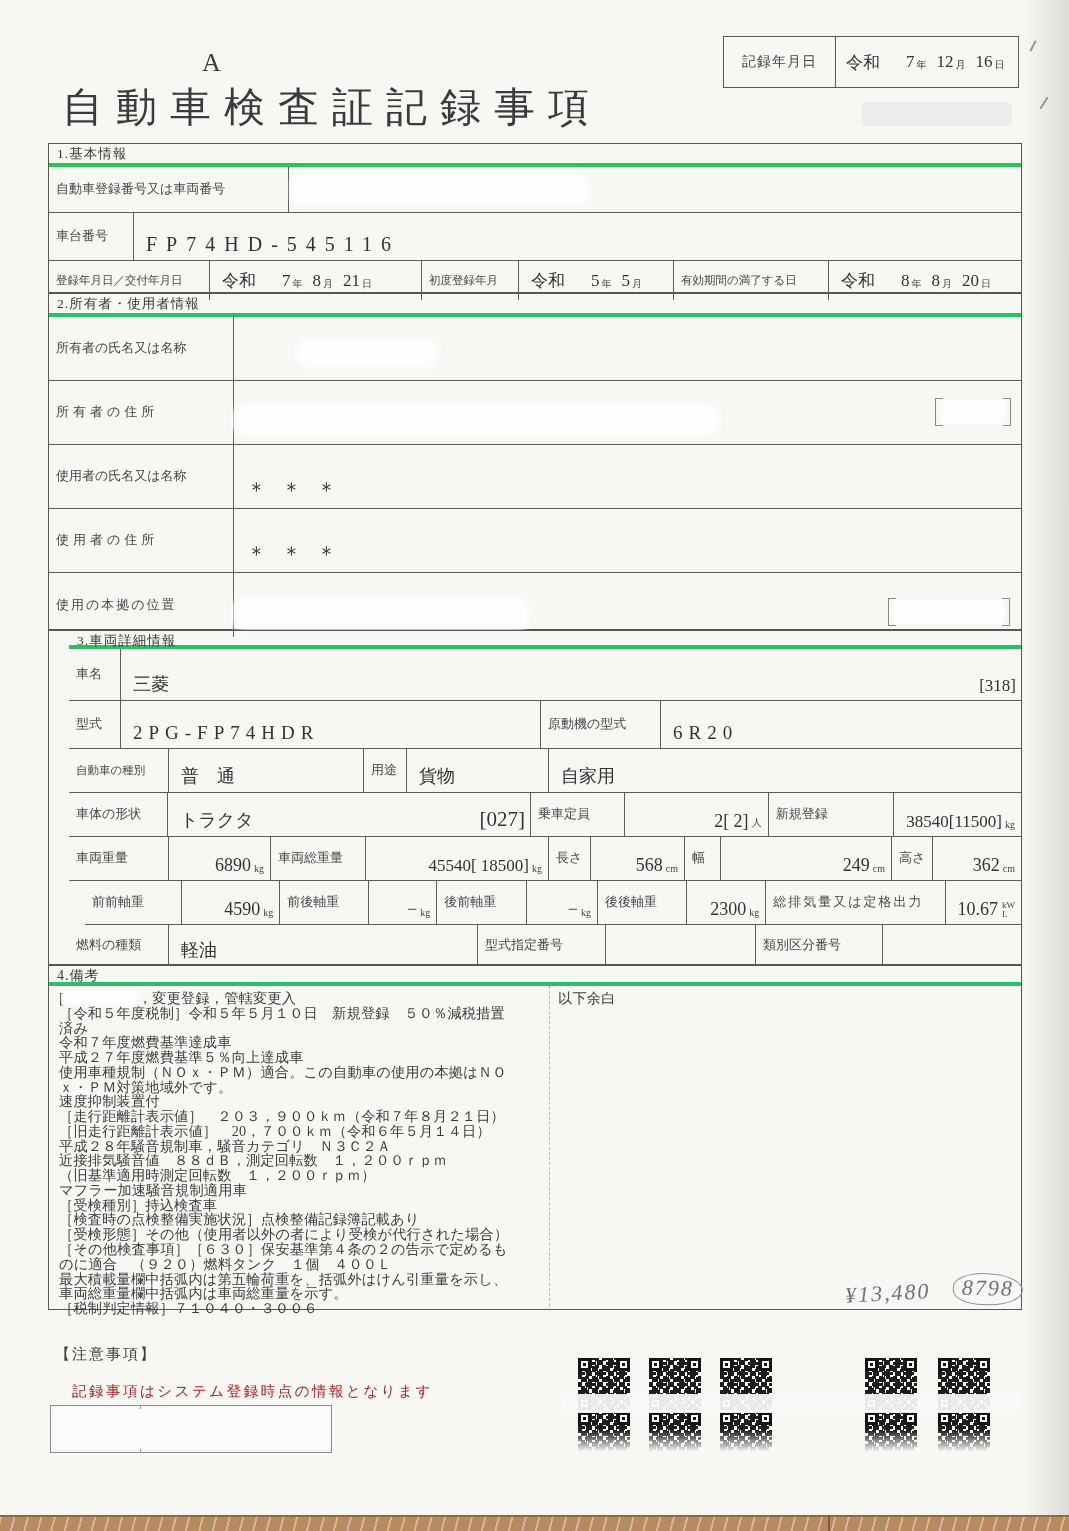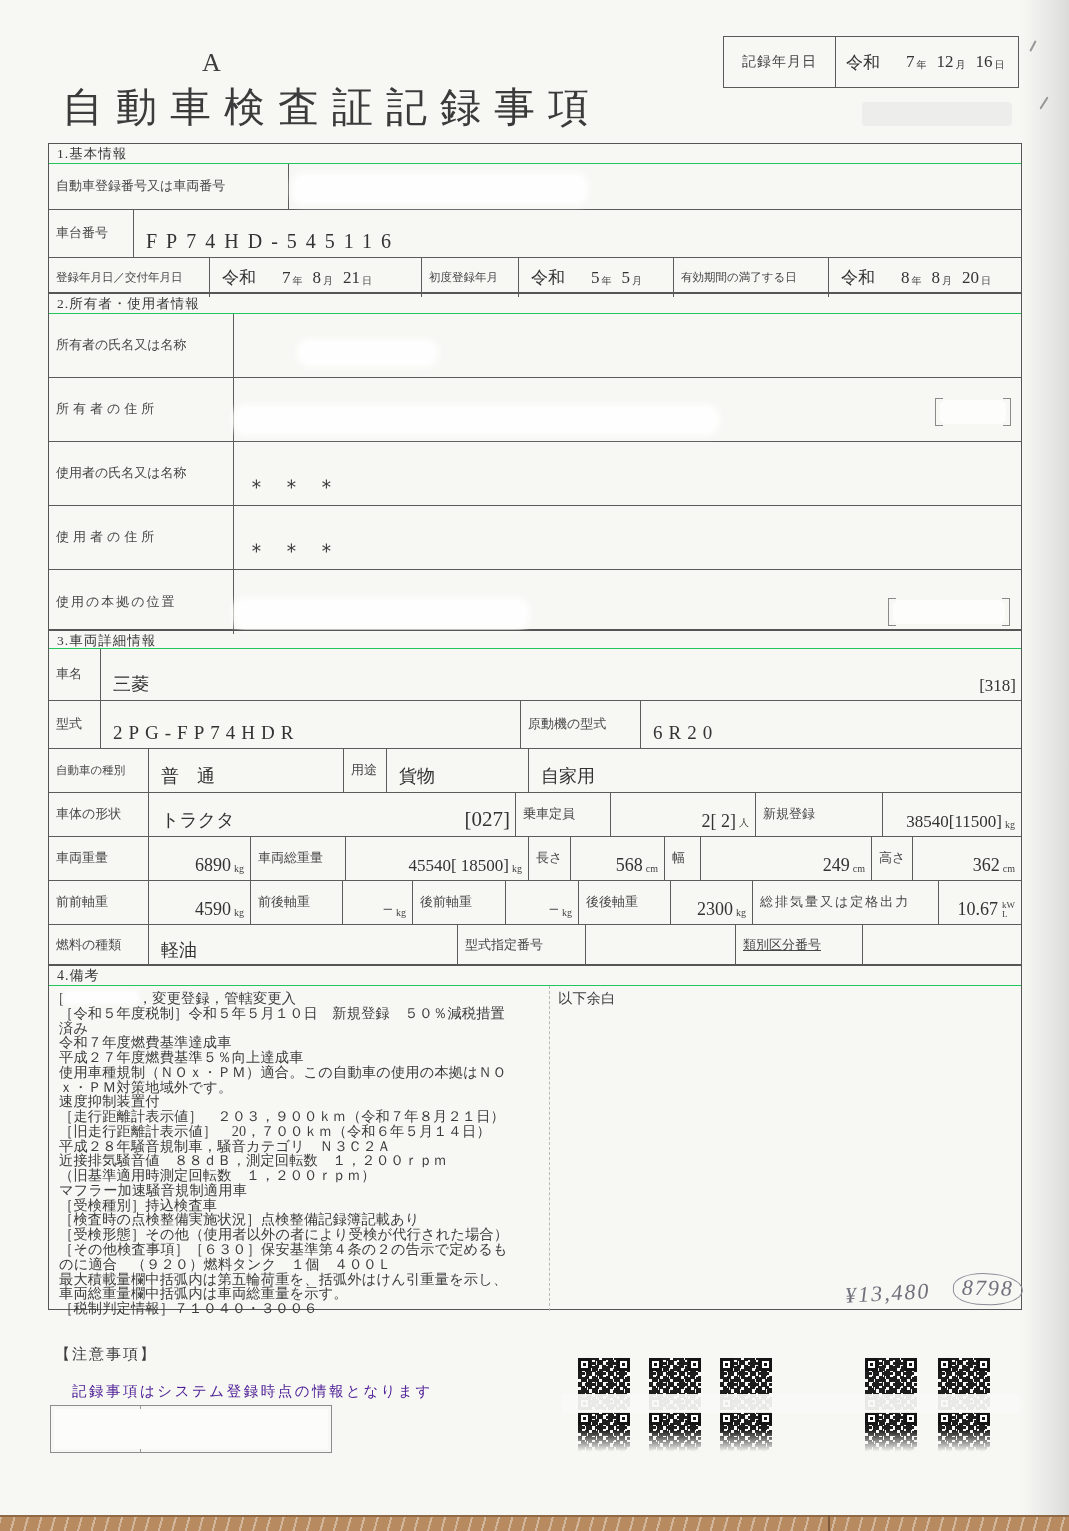--- a/index.html
+++ b/index.html
@@ -23,21 +23,21 @@
     color:#3b3b3b; font-weight:500; white-space:nowrap; }
 
   .recdate { position:absolute; left:723px; top:36px; width:296px; height:52px;
     border:1.5px solid #5a5a5a; display:flex; }
   .recdate .lblc { width:112px; border-right:1px solid #5a5a5a; display:flex; align-items:center;
     justify-content:center; font-size:14px; color:#454545; letter-spacing:1px; }
   .recdate .valc { flex:1; display:flex; align-items:center; padding-left:10px; }
 
   
   .tbl { position:absolute; left:48px; width:974px; border:1.5px solid #565656; }
-  .sec-head { border-bottom:1px solid #22c55e; font-size:13.5px; color:#383838;
+  .sec-head { border-bottom:4px solid #22c55e; font-size:13.5px; color:#383838;
     padding:1px 0 0 8px; letter-spacing:1px; }
   .row { display:flex; border-bottom:1px solid #5c5c5c; }
   .row:last-child { border-bottom:none; }
   .cell { position:relative; border-right:1px solid #5c5c5c; height:100%; }
   .cell:last-child { border-right:none; }
   .flex1 { flex:1; }
   .lbl { font-size:13px; color:#474747; display:flex; align-items:center; padding:0 4px 0 7px; line-height:1.25; }
   .lbl.sm { font-size:11.5px; }
   .lbl.sp { letter-spacing:4px; }
   .lbl.ctr { justify-content:center; }
@@ -69,21 +69,21 @@
   .redact.faint { background:#ededeb; box-shadow:none; border-radius:4px; }
   .bredact { position:absolute; }
   .bredact::before, .bredact::after { content:""; position:absolute; top:0; bottom:0; width:7px;
     border-top:1.5px solid #8a8a8a; border-bottom:1.5px solid #8a8a8a; }
   .bredact::before { left:0; border-left:1.5px solid #8a8a8a; }
   .bredact::after { right:0; border-right:1.5px solid #8a8a8a; }
   .bredact .fill { position:absolute; inset:2px 5px; background:#fdfdfc; border-radius:6px; }
 
   
   .notice-head { position:absolute; left:55px; top:1345px; font-size:15px; color:#3e3e3e; letter-spacing:2px; }
-  .notice-text { position:absolute; left:72px; top:1382px; font-size:14.5px; color:#4c1d95; letter-spacing:2.5px; }
+  .notice-text { position:absolute; left:72px; top:1382px; font-size:14.5px; color:#b91c1c; letter-spacing:2.5px; }
   .foot-box { position:absolute; left:50px; top:1405px; width:282px; height:48px; border:1px solid #8d8d8d; }
   .foot-box .div { position:absolute; left:89px; top:0; width:1px; height:100%; background:#9a9a9a; }
   .foot-box .fill { position:absolute; inset:3px; background:#fcfcfa; }
 
   
   .qr { position:absolute; width:52px; height:52px; background-color:#f9f9f7;
     background-image:
       repeating-conic-gradient(#1d1d1d 0% 25%, rgba(0,0,0,0) 0% 50%),
       repeating-conic-gradient(#1d1d1d 0% 25%, rgba(0,0,0,0) 0% 50%);
     background-size: 7px 7px, 11px 11px; background-position: 0 0, 3px 2px; }
@@ -194,21 +194,21 @@
   <div class="redact" style="left:300px; top:342px; width:135px; height:22px;"></div>
   <div class="redact" style="left:236px; top:408px; width:480px; height:24px;"></div>
   <div class="bredact" style="left:935px; top:398px; width:76px; height:28px;">
       <span class="fill"></span>
     </div>
   <div class="redact" style="left:236px; top:601px; width:290px; height:26px;"></div>
   <div class="bredact" style="left:888px; top:598px; width:122px; height:28px;">
       <span class="fill"></span>
     </div>
 
-  <div class="tbl" style="top:630px; height:335px;">
+  <div class="tbl" style="top:630px; height:335px;padding-left:20px;">
     <div class="sec-head" style="height:18px;">3.車両詳細情報</div>
     <div class="row" style="height:52px;">
       <div class="cell lbl" style="width:52px;">車名</div>
       <div class="cell val flex1" style="justify-content:space-between;">
         <span>三菱</span>
         <span style="font-size:17px;">[318]</span>
       </div>
     </div>
     <div class="row" style="height:48px;">
       <div class="cell lbl" style="width:52px;">型式</div>
@@ -260,21 +260,21 @@
       <div class="cell val r" style="width:171px;">
         <span>249</span>
           <span class="u">cm</span>
       </div>
       <div class="cell lbl" style="width:41px;">高さ</div>
       <div class="cell val r flex1">
         <span>362</span>
           <span class="u">cm</span>
       </div>
     </div>
-    <div class="row" style="height:44px;">
+    <div class="row" style="height:44px;margin-left:16px;">
       <div class="cell lbl" style="width:100px;">前前軸重</div>
       <div class="cell val r" style="width:102px;">
         <span>4590</span>
           <span class="u">kg</span>
       </div>
       <div class="cell lbl" style="width:92px;">前後軸重</div>
       <div class="cell val r" style="width:70px;">
         <span>−</span>
           <span class="u">kg</span>
       </div>
@@ -295,21 +295,21 @@
             <span>kW</span>
             <span>L</span>
           </span>
       </div>
     </div>
     <div class="row" style="height:41px;">
       <div class="cell lbl" style="width:100px;">燃料の種類</div>
       <div class="cell val" style="width:309px;">軽油</div>
       <div class="cell lbl" style="width:128px;">型式指定番号</div>
       <div class="cell val" style="width:150px;"></div>
-      <div class="cell lbl" style="width:127px;text-decoration:underline;">類別区分番号</div>
+      <div class="cell lbl" style="width:127px;">類別区分番号</div>
       <div class="cell val flex1"></div>
     </div>
   </div>
 
   <div class="tbl" style="top:965px; height:345px;">
     <div class="sec-head" style="height:20px; font-size:14px;">4.備考</div>
     <div class="remarks-body">
       <div class="rem-left">
         <div class="rl"><span>[</span><span class="inline-redact"></span><span>，変更登録，管轄変更入</span></div>
         <div class="rl">［令和５年度税制］令和５年５月１０日　新規登録　５０％減税措置</div>

